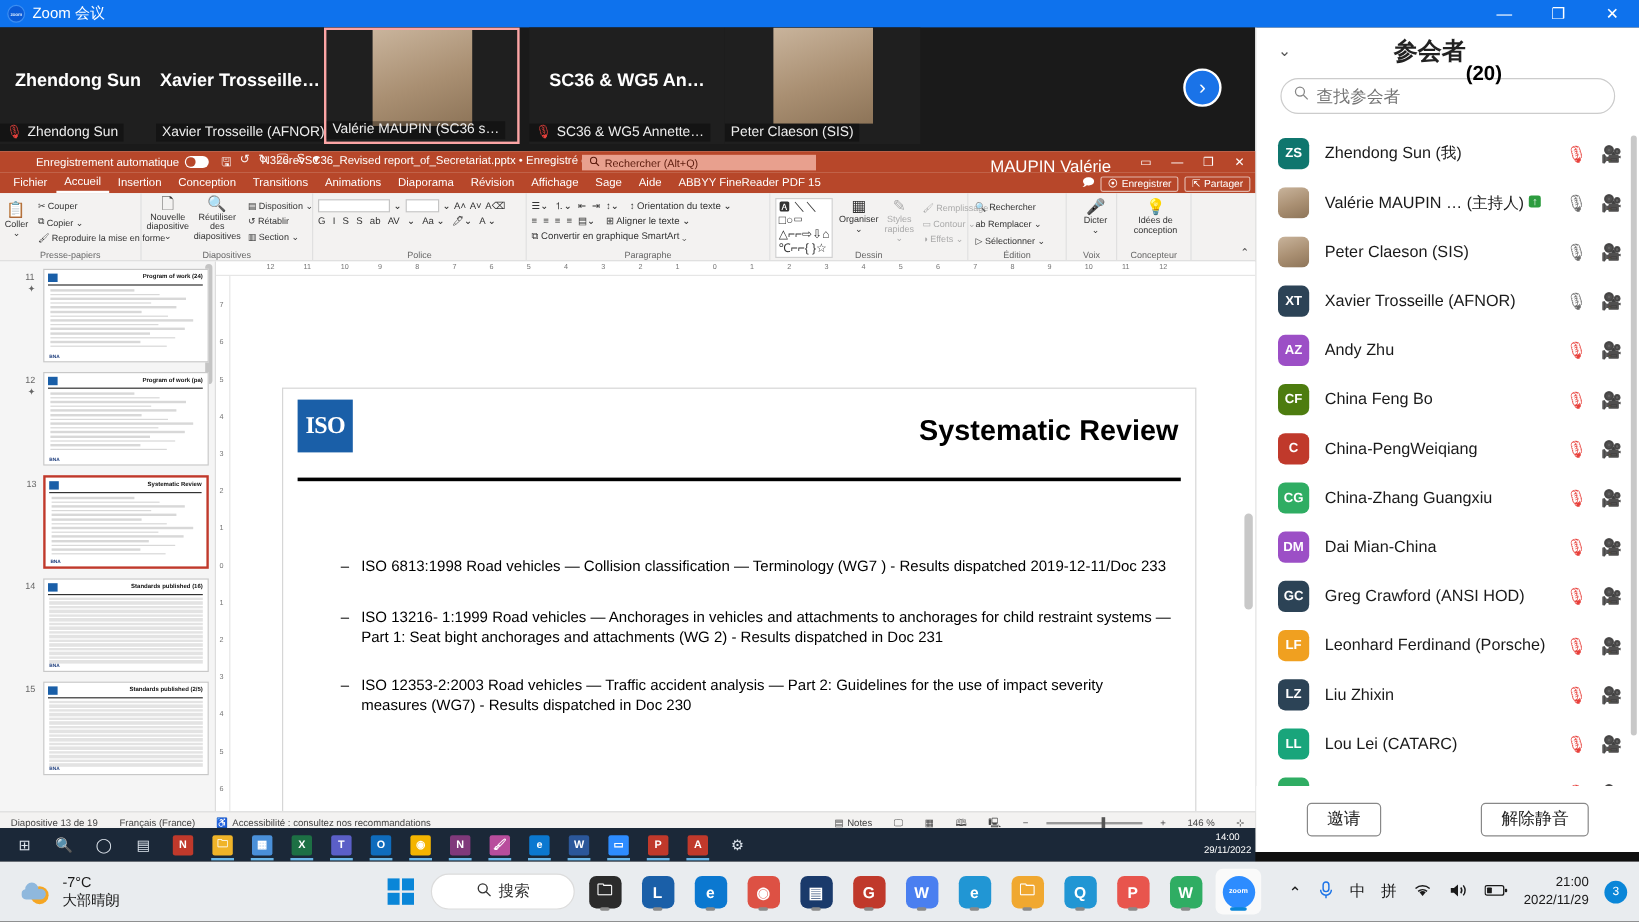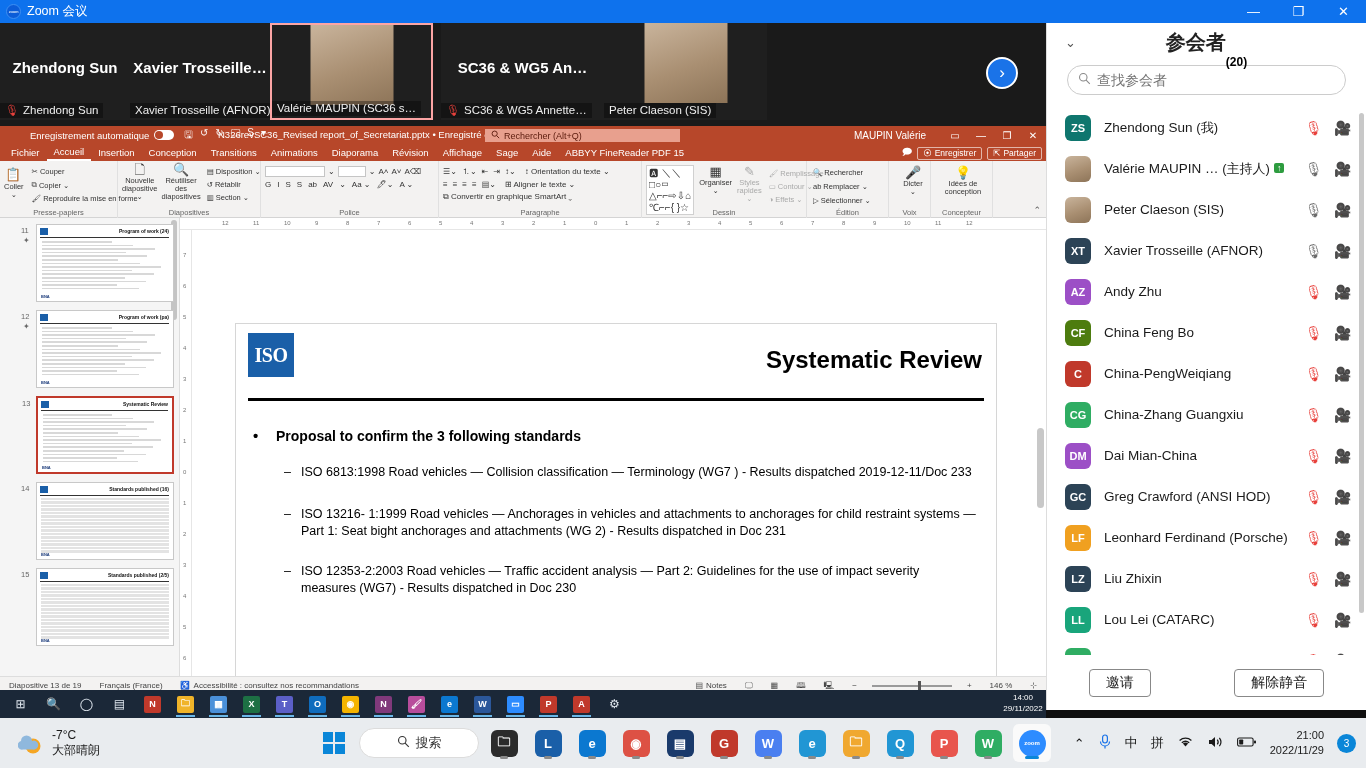--- a/index.html
+++ b/index.html
@@ -49,21 +49,21 @@
     transform:translateY(-50%);
   }
 
   
   #participants {
     position:absolute; right:0; top:23px; width:320px; height:687px;
     background:#fff; border-left:1px solid #ddd;
   }
   #ppl-header { height:38px; display:flex; align-items:center; justify-content:center; position:relative; }
   #ppl-header .title { font-size:20px; font-weight:bold; color:#222; }
-  #ppl-header .count { font-size:12px; font-weight:bold;margin-top:40px; }
+  #ppl-header .count { font-size:17px; font-weight:bold;margin-top:40px; }
   #ppl-collapse { position:absolute; left:18px; top:12px; font-size:13px; color:#555; }
   #ppl-search {
     margin:4px 20px 8px 20px; height:30px; border:1px solid #ccc; border-radius:15px;
     display:flex; align-items:center; padding:0 10px; gap:6px;
   }
   #ppl-search input {
     border:none; outline:none; font-size:14px; color:#555; flex:1;
     font-family:"Liberation Sans", sans-serif; background:transparent;
   }
   #ppl-list { position:absolute; top:84px; left:0; right:0; bottom:55px; overflow:hidden; }
@@ -102,21 +102,21 @@
   .autosave { display:flex; align-items:center; gap:5px; margin-left:6px; font-size:9.5px;padding-left:24px; }
   .toggle-pill { width:20px; height:10px; border-radius:5px; background:#fff; position:relative; }
   .toggle-pill::after { content:""; position:absolute; left:1px; top:1px; width:8px; height:8px; border-radius:50%; background:#b7472a; }
   .qat { display:flex; gap:7px; margin-left:10px; font-size:10px; color:#fff; opacity:.95; }
   #ppt-docname { position:absolute; left:218px; top:3px; font-size:9.5px; color:#fff; white-space:nowrap; }
   #ppt-searchbox {
     position:absolute; left:485px; top:3px; width:195px; height:13px;
     background:#e8a08e; color:#5a1a0c; font-size:9px; display:flex; align-items:center;
     gap:4px; padding-left:6px;
   }
-  #ppt-user { position:absolute; right:120px; top:4px; font-size:10px; color:#fff; }
+  #ppt-user { position:absolute; right:120px; top:4px; font-size:14px; color:#fff; }
   .ppt-winbtns { position:absolute; right:0; top:0; height:18px; display:flex; }
   .ppt-winbtn { width:26px; height:18px; display:flex; align-items:center; justify-content:center; font-size:10px; color:#fff; }
 
   #ppt-tabs {
     height:17px; background:#b7472a; display:flex; align-items:center;
     font-size:9.5px; color:#fff; position:relative; padding-left:4px;
   }
   .ptab { padding:0 7px; height:17px; display:flex; align-items:center; white-space:nowrap; }
   .ptab.active { border-bottom:2px solid #fff; font-weight:normal; }
   .ppt-right-actions { position:absolute; right:4px; top:1px; display:flex; gap:5px; align-items:center; }
@@ -789,21 +789,20 @@
           <span style="position:absolute;left:3px;top:332px">3</span>
           <span style="position:absolute;left:3px;top:363px">4</span>
           <span style="position:absolute;left:3px;top:394px">5</span>
           <span style="position:absolute;left:3px;top:425px">6</span>
         </div>
 
       <div id="slide">
         <div class="iso-logo">ISO</div>
         <div class="slide-title">Systematic Review</div>
         <div class="slide-hr"></div>
-        <div class="bullet-l1">Proposal to confirm the 3 following standards</div>
         <div class="sub" style="top:140px;">ISO 6813:1998 Road vehicles — Collision classification — Terminology (WG7 ) - Results dispatched  2019-12-11/Doc 233</div>
         <div class="sub" style="top:182px;">ISO 13216- 1:1999 Road vehicles — Anchorages in vehicles and attachments to anchorages for child restraint systems — Part 1: Seat bight anchorages and attachments (WG 2) - Results dispatched  in Doc 231</div>
         <div class="sub" style="top:239px;">ISO 12353-2:2003  Road vehicles — Traffic accident analysis — Part 2: Guidelines for the use of impact severity measures  (WG7) - Results dispatched  in  Doc 230</div>
 
       </div>
       <div id="slide-scroll"></div>
     </div>
   </div>
 
   <div id="ppt-status">

